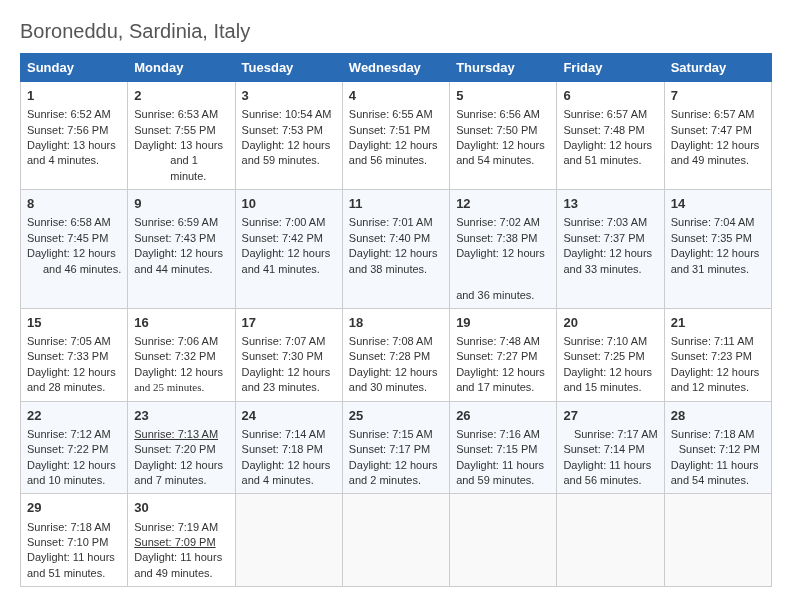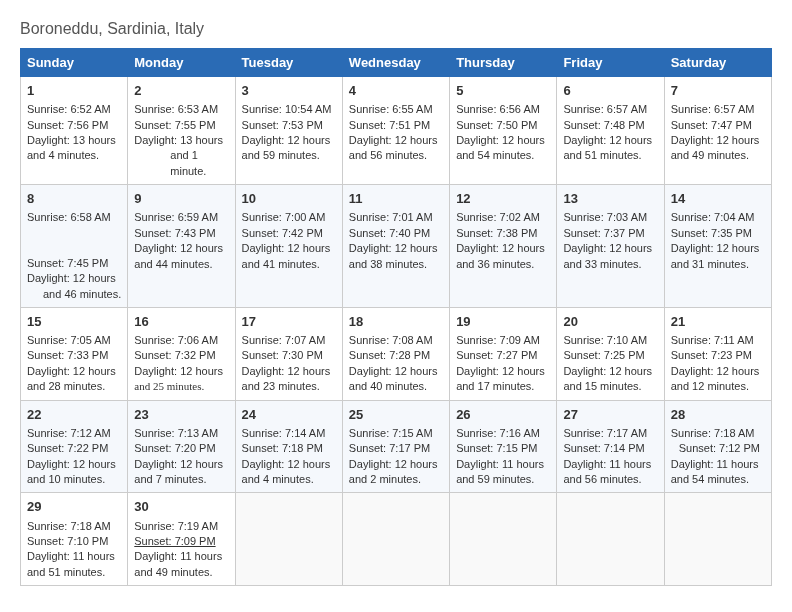--- a/index.html
+++ b/index.html
@@ -25,21 +25,21 @@
     }
     .title-block {
       text-align: right;
     }
     .month-title {
       font-size: 36px;
       font-weight: normal;
       color: #333;
     }
     .location {
-      font-size: 16px;
+      font-size: 20px;
       color: #555;
     }
     table {
       width: 100%;
       border-collapse: collapse;
       font-size: 11px;
     }
     thead tr th {
       background-color: #2a6bb5;
       color: #fff;
@@ -144,21 +144,21 @@
           <span style="display: block;">Sunrise: 6:57 AM</span>
           <span style="display: block;">Sunset: 7:47 PM</span>
           <span style="display: block;">Daylight: 12 hours</span>
           <span style="display: block;">and 49 minutes.</span>
         </td>
       </tr>
       <tr>
         <td>
           <span class="day-num">8</span>
           <span style="display: block;">Sunrise: 6:58 AM</span>
-          <span style="display: block; margin-top: 30px;">Sunset: 7:45 PM</span>
+          <span style="display: block;">Sunset: 7:45 PM</span>
           <span style="display: block;">Daylight: 12 hours</span>
           <span style="display: block; text-align: right;">and 46 minutes.</span>
         </td>
         <td>
           <span class="day-num">9</span>
           <span style="display: block;">Sunrise: 6:59 AM</span>
           <span style="display: block;">Sunset: 7:43 PM</span>
           <span style="display: block;">Daylight: 12 hours</span>
           <span style="display: block;">and 44 minutes.</span>
         </td>
@@ -174,21 +174,21 @@
           <span style="display: block;">Sunrise: 7:01 AM</span>
           <span style="display: block;">Sunset: 7:40 PM</span>
           <span style="display: block;">Daylight: 12 hours</span>
           <span style="display: block;">and 38 minutes.</span>
         </td>
         <td>
           <span class="day-num">12</span>
           <span style="display: block;">Sunrise: 7:02 AM</span>
           <span style="display: block;">Sunset: 7:38 PM</span>
           <span style="display: block;">Daylight: 12 hours</span>
-          <span style="display: block;">and 36 minutes.</span>
+          <span style="display: block; margin-top: 26px;">and 36 minutes.</span>
         </td>
         <td>
           <span class="day-num">13</span>
           <span style="display: block;">Sunrise: 7:03 AM</span>
           <span style="display: block;">Sunset: 7:37 PM</span>
           <span style="display: block;">Daylight: 12 hours</span>
           <span style="display: block;">and 33 minutes.</span>
         </td>
         <td>
           <span class="day-num">14</span>
@@ -218,25 +218,25 @@
           <span style="display: block;">Sunrise: 7:07 AM</span>
           <span style="display: block;">Sunset: 7:30 PM</span>
           <span style="display: block;">Daylight: 12 hours</span>
           <span style="display: block;">and 23 minutes.</span>
         </td>
         <td>
           <span class="day-num">18</span>
           <span style="display: block;">Sunrise: 7:08 AM</span>
           <span style="display: block;">Sunset: 7:28 PM</span>
           <span style="display: block;">Daylight: 12 hours</span>
-          <span style="display: block;">and 40 minutes.</span>
+          <span style="display: block;">and 30 minutes.</span>
         </td>
         <td>
           <span class="day-num">19</span>
-          <span style="display: block;">Sunrise: 7:09 AM</span>
+          <span style="display: block;">Sunrise: 7:48 AM</span>
           <span style="display: block;">Sunset: 7:27 PM</span>
           <span style="display: block;">Daylight: 12 hours</span>
           <span style="display: block;">and 17 minutes.</span>
         </td>
         <td>
           <span class="day-num">20</span>
           <span style="display: block;">Sunrise: 7:10 AM</span>
           <span style="display: block;">Sunset: 7:25 PM</span>
           <span style="display: block;">Daylight: 12 hours</span>
           <span style="display: block;">and 15 minutes.</span>
@@ -252,21 +252,21 @@
       <tr>
         <td>
           <span class="day-num">22</span>
           <span style="display: block;">Sunrise: 7:12 AM</span>
           <span style="display: block;">Sunset: 7:22 PM</span>
           <span style="display: block;">Daylight: 12 hours</span>
           <span style="display: block;">and 10 minutes.</span>
         </td>
         <td>
           <span class="day-num">23</span>
-          <span style="display: block;">Sunrise: 7:13 AM</span>
+          <span style="display: block; text-decoration: underline;">Sunrise: 7:13 AM</span>
           <span style="display: block;">Sunset: 7:20 PM</span>
           <span style="display: block;">Daylight: 12 hours</span>
           <span style="display: block;">and 7 minutes.</span>
         </td>
         <td>
           <span class="day-num">24</span>
           <span style="display: block;">Sunrise: 7:14 AM</span>
           <span style="display: block;">Sunset: 7:18 PM</span>
           <span style="display: block;">Daylight: 12 hours</span>
           <span style="display: block;">and 4 minutes.</span>
@@ -280,21 +280,21 @@
         </td>
         <td>
           <span class="day-num">26</span>
           <span style="display: block;">Sunrise: 7:16 AM</span>
           <span style="display: block;">Sunset: 7:15 PM</span>
           <span style="display: block;">Daylight: 11 hours</span>
           <span style="display: block;">and 59 minutes.</span>
         </td>
         <td>
           <span class="day-num">27</span>
-          <span style="display: block;">Sunrise: 7:17 AM</span>
+          <span style="display: block; text-align: right;">Sunrise: 7:17 AM</span>
           <span style="display: block;">Sunset: 7:14 PM</span>
           <span style="display: block;">Daylight: 11 hours</span>
           <span style="display: block;">and 56 minutes.</span>
         </td>
         <td>
           <span class="day-num">28</span>
           <span style="display: block;">Sunrise: 7:18 AM</span>
           <span style="display: block; margin-left: 8px;">Sunset: 7:12 PM</span>
           <span style="display: block;">Daylight: 11 hours</span>
           <span style="display: block;">and 54 minutes.</span>

